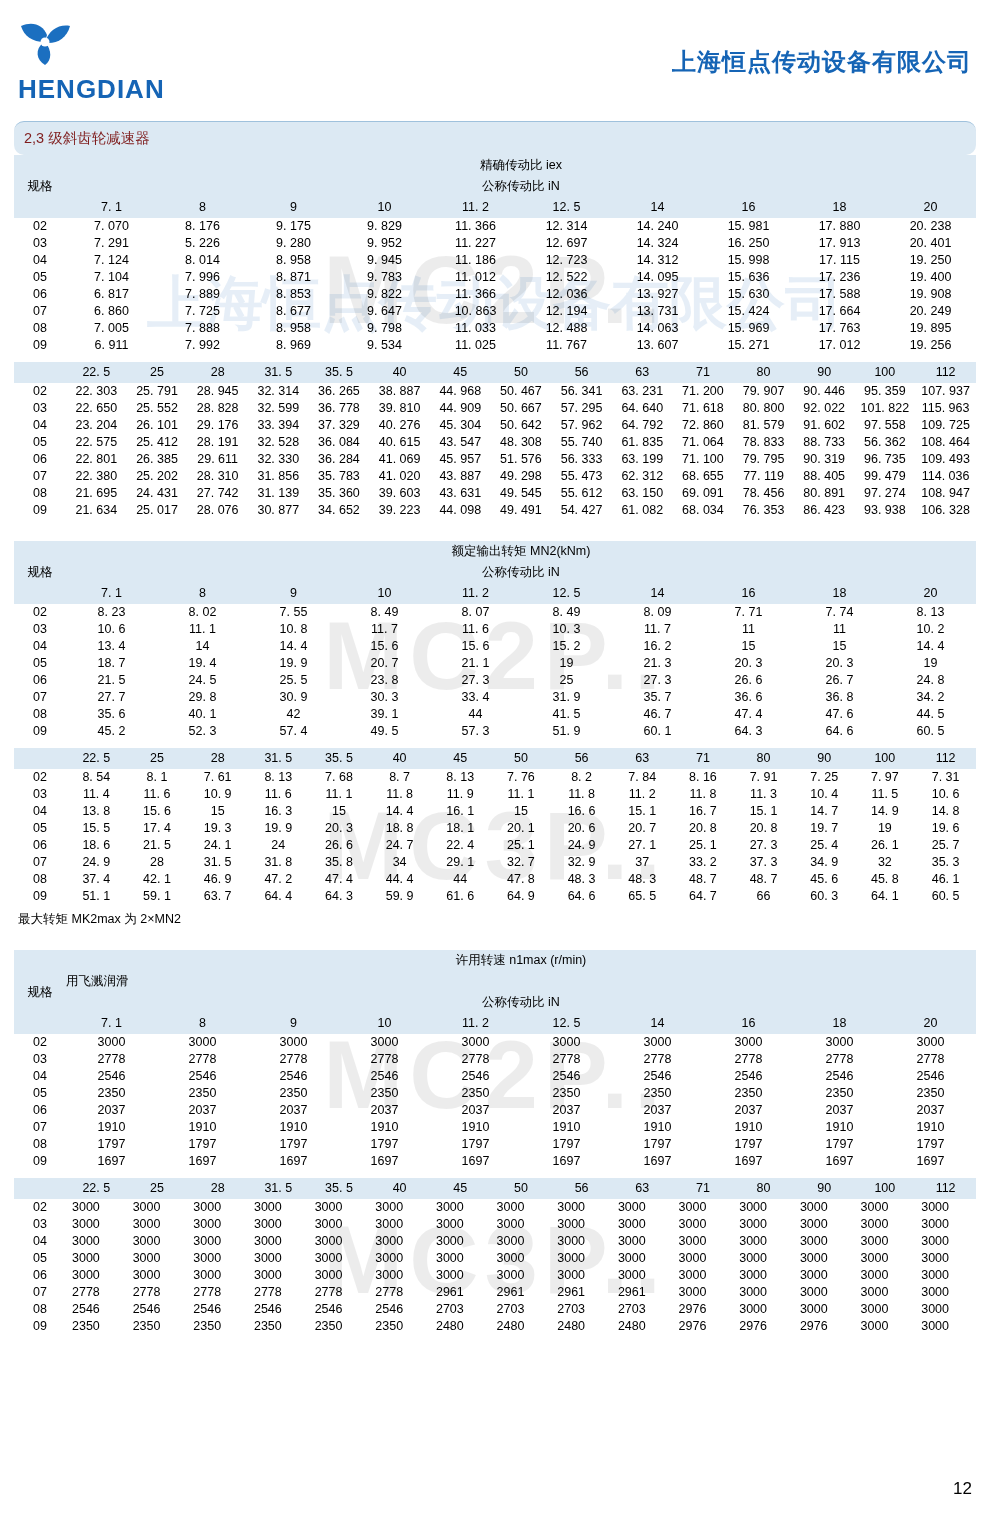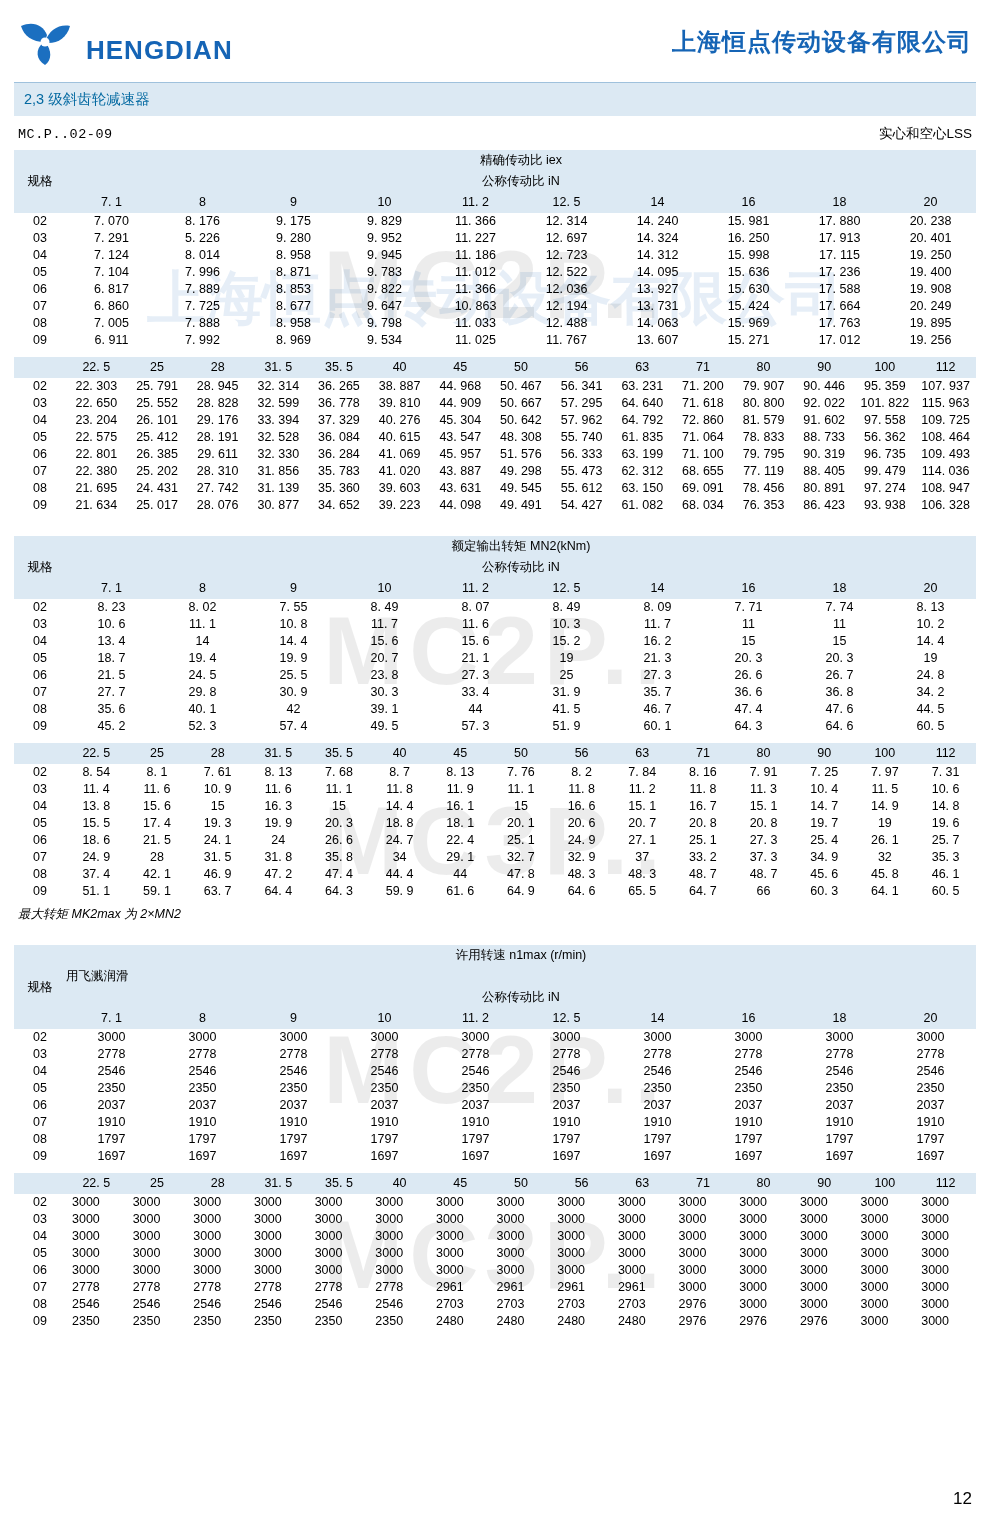--- a/index.html
+++ b/index.html
@@ -8,28 +8,28 @@
     width: 990px;
     background: #ffffff;
     font-family: "Liberation Sans", sans-serif;
     color: #000;
     position: relative;
   }
   .page { width:990px; min-height:1513px; position:relative; padding: 0 14px; }
 
   
   .header { display:flex; align-items:center; justify-content:space-between; padding: 18px 4px 10px 4px; }
-  .brand { display:flex; align-items:flex-end; gap:14px; }
+  .brand { display:flex; align-items:flex-start; gap:8px;flex-direction:column; }
   .logo-mark { width:54px; height:48px; position:relative; }
   .brand-name { font-size:26px; font-weight:bold; color:#1564b5; letter-spacing:1px; }
   .company { font-size:24px; font-weight:bold; color:#1564b5; letter-spacing:1px; }
 
   .title-bar {
     background:#dce9f3; border-top:1px solid #9fc1dc;
-    padding:7px 10px; font-size:14.5px; color:#0369a1; margin-top:6px;
+    padding:7px 10px; font-size:14.5px; color:#7f1d1d; margin-top:6px;border-radius:10px;
   }
   .subtitle-row { display:flex; justify-content:space-between; align-items:center;
     padding:9px 4px 7px 4px; font-size:13.5px; }
   .mono { font-family:"Liberation Mono", monospace; letter-spacing:0.5px; }
 
   
   .wm {
     position:absolute; left:0; right:0; text-align:center; pointer-events:none;
     font-size:96px; font-weight:bold; color:#000; opacity:0.07;
     font-family:"Liberation Sans", sans-serif; letter-spacing:6px; white-space:nowrap;
@@ -47,24 +47,24 @@
   .hline-top td { border-top:1px solid #7d7d7d; }
   .hline-bot td { border-bottom:1px solid #7d7d7d; }
   .thin td { border-bottom:1px solid #b9b9b9; }
   td.spec { width:52px; text-align:left; padding-left:8px; }
   td.cell { }
   .rowdata td { height:17px; line-height:17px; }
   .hdrrow td { height:21px; line-height:21px; }
   .bandtitle { font-size:13px; }
 
   .tbl-wrap { margin-bottom:4px; position:relative; }
-  .note { font-size:12.5px; padding:6px 4px 0 4px;font-style:italic; }
+  .note { font-size:12.5px; padding:6px 4px 0 4px; }
   .sub-sep { height:8px; }
 
-  .pageno { position:absolute; right:18px; bottom:4px; font-size:17px; }
+  .pageno { position:absolute; right:18px; bottom:14px; font-size:17px; }
   .specborder { border-right:1px solid #7d7d7d; }
   .blk { margin-top:22px; }
 </style>
 </head>
 <body>
 
 <div class="page">
 
   <div class="header">
     <div class="brand">
@@ -78,24 +78,20 @@
           </g>
         </svg>
       </span>
       <span class="brand-name">HENGDIAN</span>
     </div>
     <div class="company">上海恒点传动设备有限公司</div>
   </div>
 
   <div class="title-bar">2,3 级斜齿轮减速器</div>
 
-  <div class="subtitle-row">
-    <span class="mono">MC.P..02-09</span>
-    <span>实心和空心LSS</span>
-  </div>
 
   <div class="tbl-wrap">
     <div class="wm2" style="top:110px;">上海恒点传动设备有限公司</div>
     <div class="wm" style="top:80px;">MC2P..</div>
 
     <table class="grid">
       <colgroup>
         <col style="width:52px">
           <col>
           <col>

